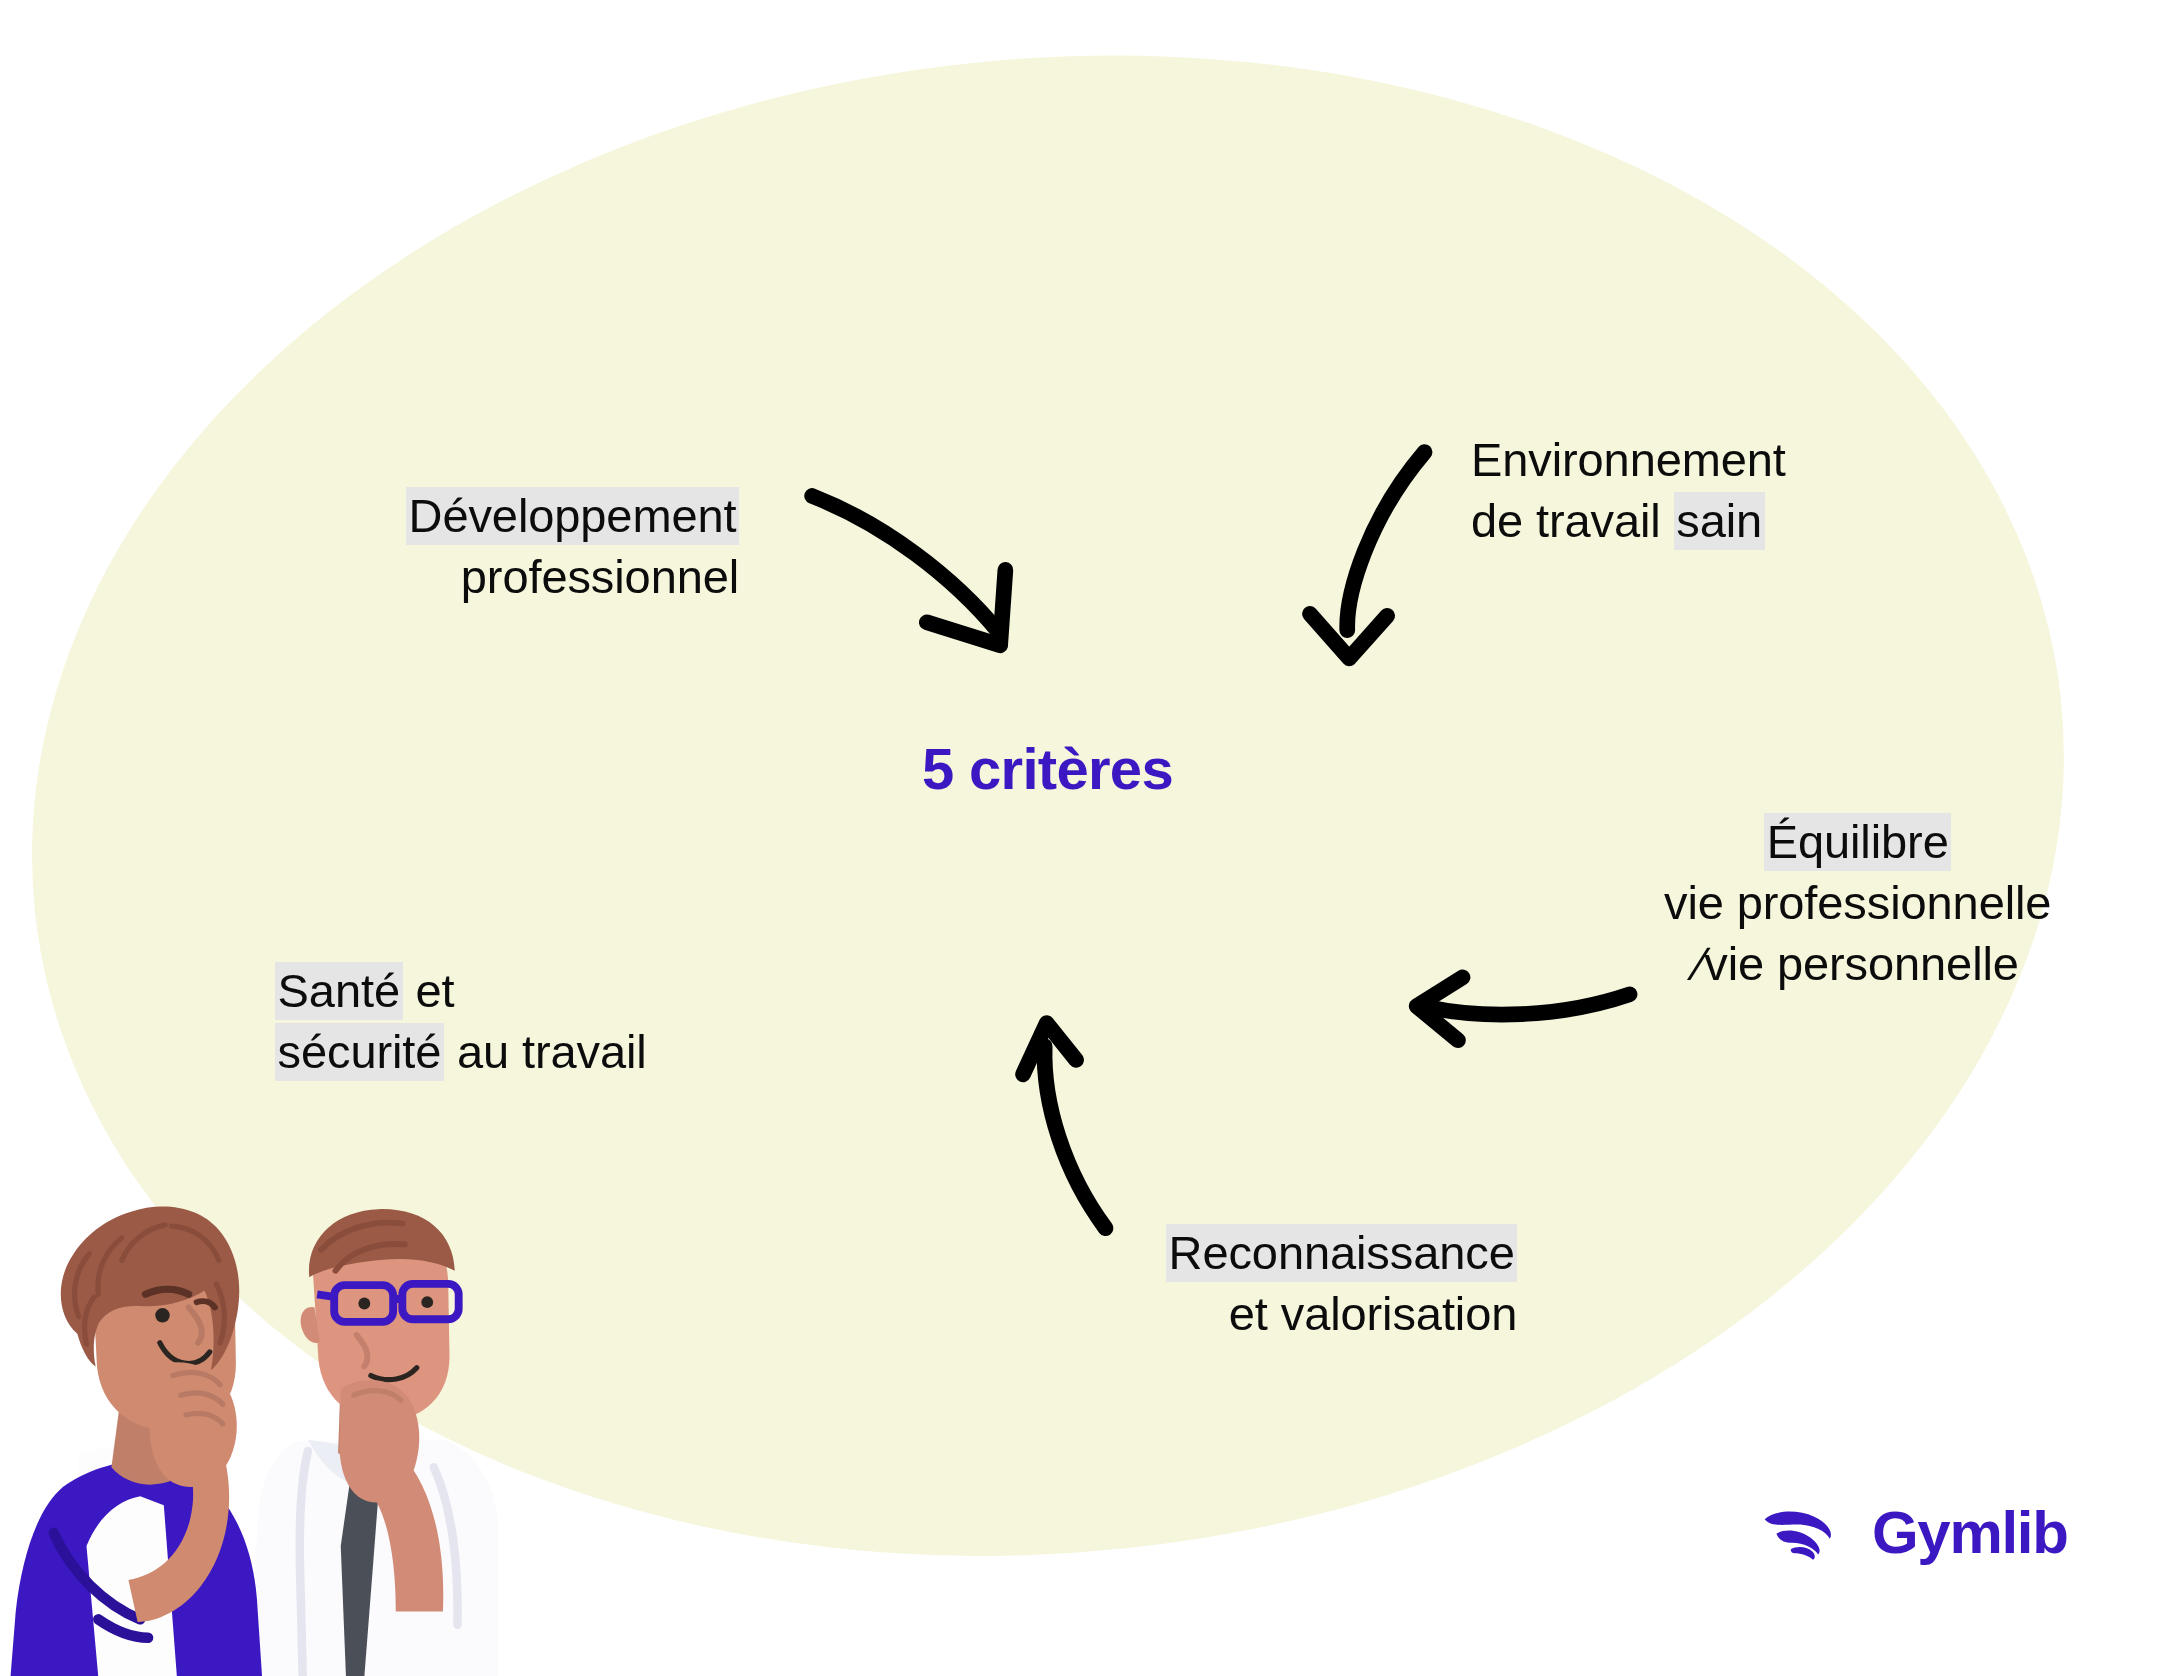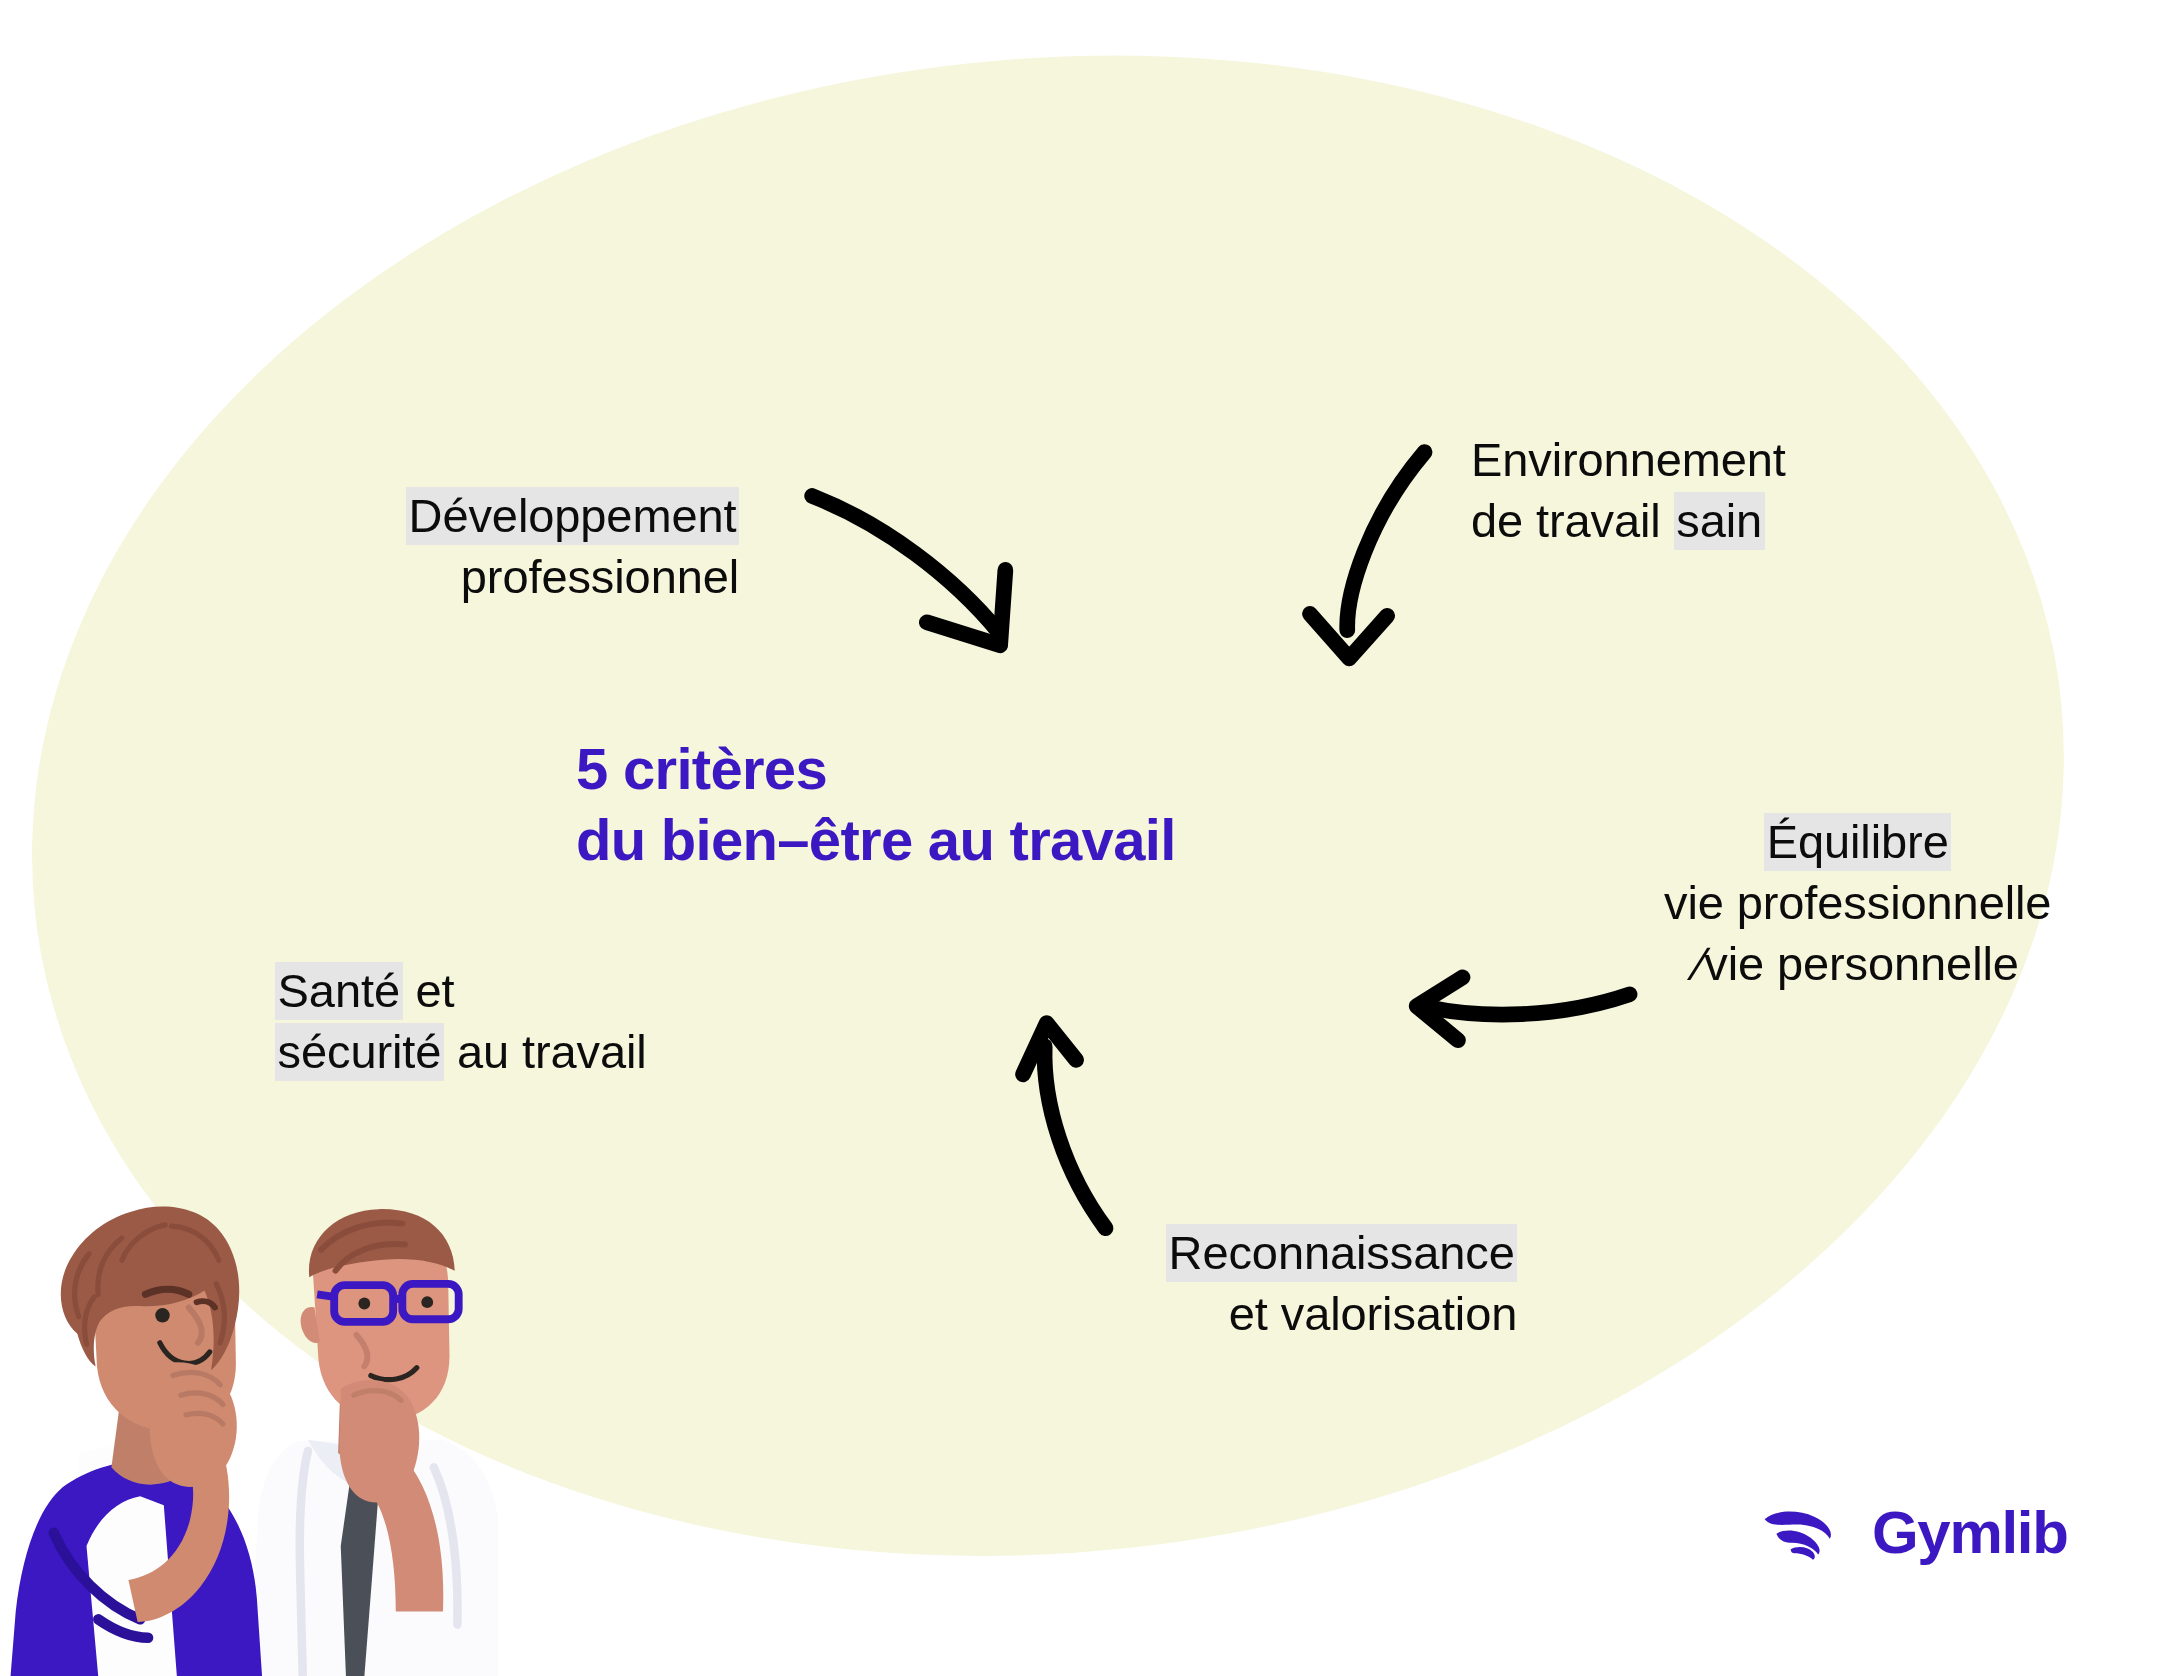--- a/index.html
+++ b/index.html
@@ -63,21 +63,21 @@
   #label-sante         { left: 275px;  top: 960px; text-align: left; }
 
   #label-reconnaissance{ left: 1166px; top: 1222px; text-align: right; }
 
   
   #center-title {
     position: absolute;
     left: 576px;
     top: 734px;
     width: 943px;
-    text-align: left;
+    text-align: center;
     color: #3c18c2;
     font-size: 58px;
     font-weight: bold;
     line-height: 1.22;
     letter-spacing: -0.7px;
   }
   #center-title .ln { display: block; white-space: nowrap; }
 
   
   #people-layer {
@@ -162,21 +162,20 @@
     <span class="ln"><span class="hl">sécurité</span><span> au travail</span></span>
   </div>
 
   <div class="label" id="label-reconnaissance">
     <span class="ln"><span class="hl">Reconnaissance</span></span>
     <span class="ln">et valorisation</span>
   </div>
 
   <div id="center-title">
     <span class="ln">5 critères</span>
-    <span class="ln">du bien–être au travail</span>
   </div>
 
   <svg id="people-layer" viewBox="0 0 760 760">
 
     <g>
 
       <path d="M455 400 C 420 415 400 455 394 510 L 380 760 L 760 760 L 760 520
                C 752 455 720 412 676 398 Z" fill="#fbfbfd"></path>
 
       <path d="M470 415 C 460 455 456 520 458 600 L 462 760" fill="none" stroke="#e4e5ee" stroke-width="13" stroke-linecap="round"></path>

